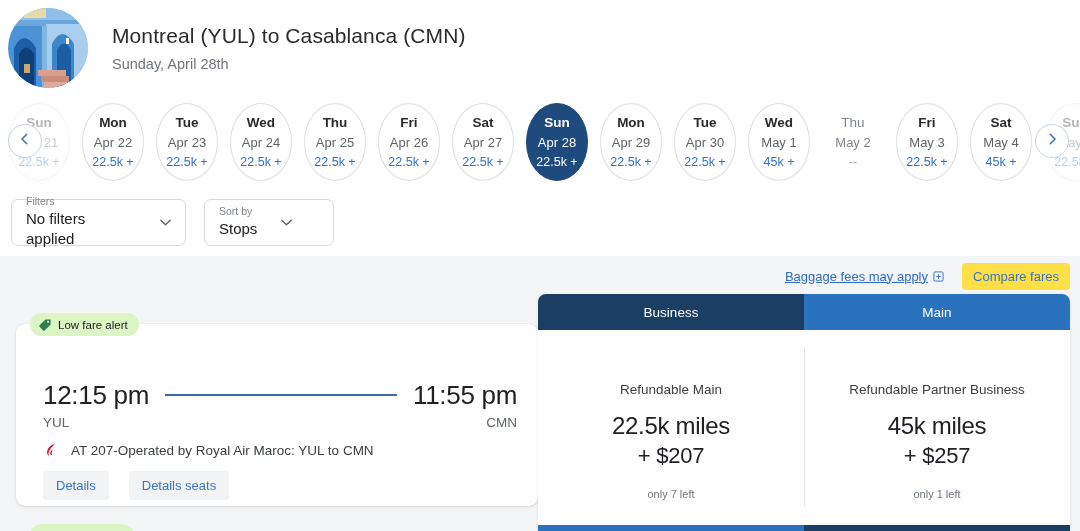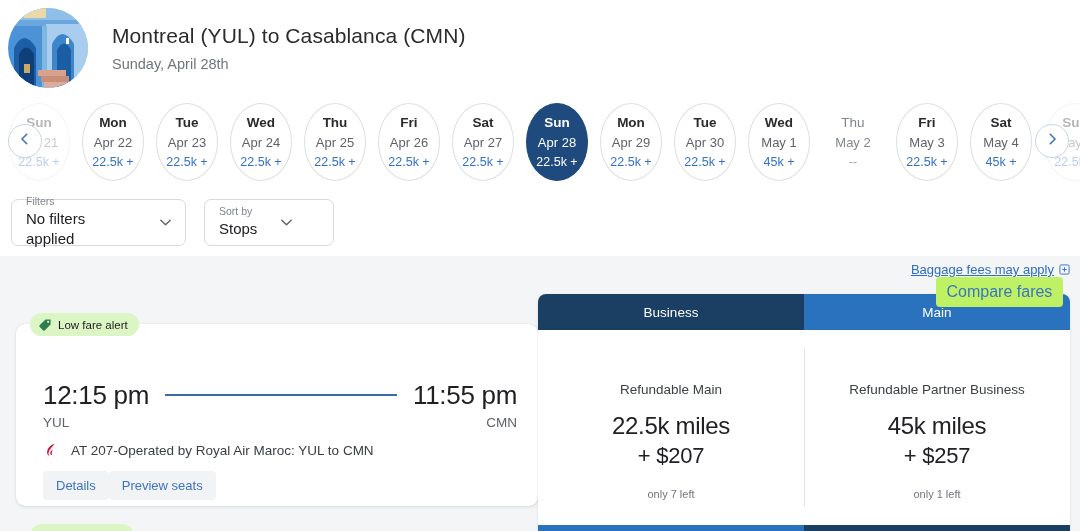--- a/index.html
+++ b/index.html
@@ -168,38 +168,37 @@
   #filters-box { width: 175px; }
 
   
   .links-row {
     position: absolute;
     right: 10px; top: 262px;
     display: flex;
     align-items: center;
     height: 28px;
     z-index: 6;
-    flex-direction: column;
   }
   .baggage-link {
     font-size: 13px;
     color: #2d6cc6;
     text-decoration: underline;
     cursor: pointer;
     display: flex;
     align-items: center;
     gap: 5px;
   }
   .ext-icon { display: inline-flex; }
   .ext-icon svg { width: 11px; height: 11px; }
   .compare-btn {
     margin-left: 18px;
-    font-size: 16px;
+    font-size: 13px;
     color: #3b74c4;
-    background: #bef264;
+    background: #fde047;
     border: none;
     border-radius: 4px;
     padding: 6px 11px;
     cursor: pointer;
     font-family: "Liberation Sans", sans-serif;
   }
 
   
   .flight-card {
     position: absolute;
@@ -262,21 +261,21 @@
     align-items: center;
     gap: 12px;
   }
   .airline-logo svg { width: 16px; height: 16px; display: block; }
   .fl-operated .op-txt { font-size: 13.5px; color: #3c4043; }
 
   .fl-actions {
     position: absolute;
     left: 27px; top: 147px;
     display: flex;
-    gap: 0;
+    gap: 20px;
   }
   .pill-btn {
     font-size: 13px;
     color: #3b74c4;
     background: #f1f3f4;
     border: none;
     border-radius: 4px;
     padding: 7px 13px;
     cursor: pointer;
     font-family: "Liberation Sans", sans-serif;
@@ -551,21 +550,21 @@
       <svg viewBox="0 0 16 16" xmlns="http://www.w3.org/2000/svg">
         <path d="M11.8 1.8 C8.2 2.6 5.0 5.6 4.2 9.2 C3.7 11.4 4.6 13.4 6.4 14.0 C5.2 12.6 5.2 10.6 6.2 8.8 C7.3 6.7 9.4 4.6 11.8 1.8 Z" fill="#d0103a"></path>
         <path d="M9.6 7.4 C8.0 8.6 7.0 10.2 7.2 11.6 C7.4 12.8 8.4 13.4 9.4 13.0 C8.6 12.4 8.4 11.2 8.9 10.1 C9.2 9.3 9.4 8.3 9.6 7.4 Z" fill="#d0103a"></path>
       </svg>
     </span>
     <span class="op-txt">AT 207-Operated by Royal Air Maroc: YUL to CMN</span>
   </div>
 
   <div class="fl-actions">
     <button class="pill-btn">Details</button>
-    <button class="pill-btn">Preview seats</button>
+    <button class="pill-btn">Details seats</button>
   </div>
 </div>
 
 <div class="next-card-peek"></div>
 
 <div class="fare-panel">
   <div class="fare-tabs" id="fare-tabs">
       <div class="fare-tab business" style="background: rgb(27, 63, 99);">Business</div>
       <div class="fare-tab main" style="background: rgb(42, 114, 189);">Main</div>
     </div>

